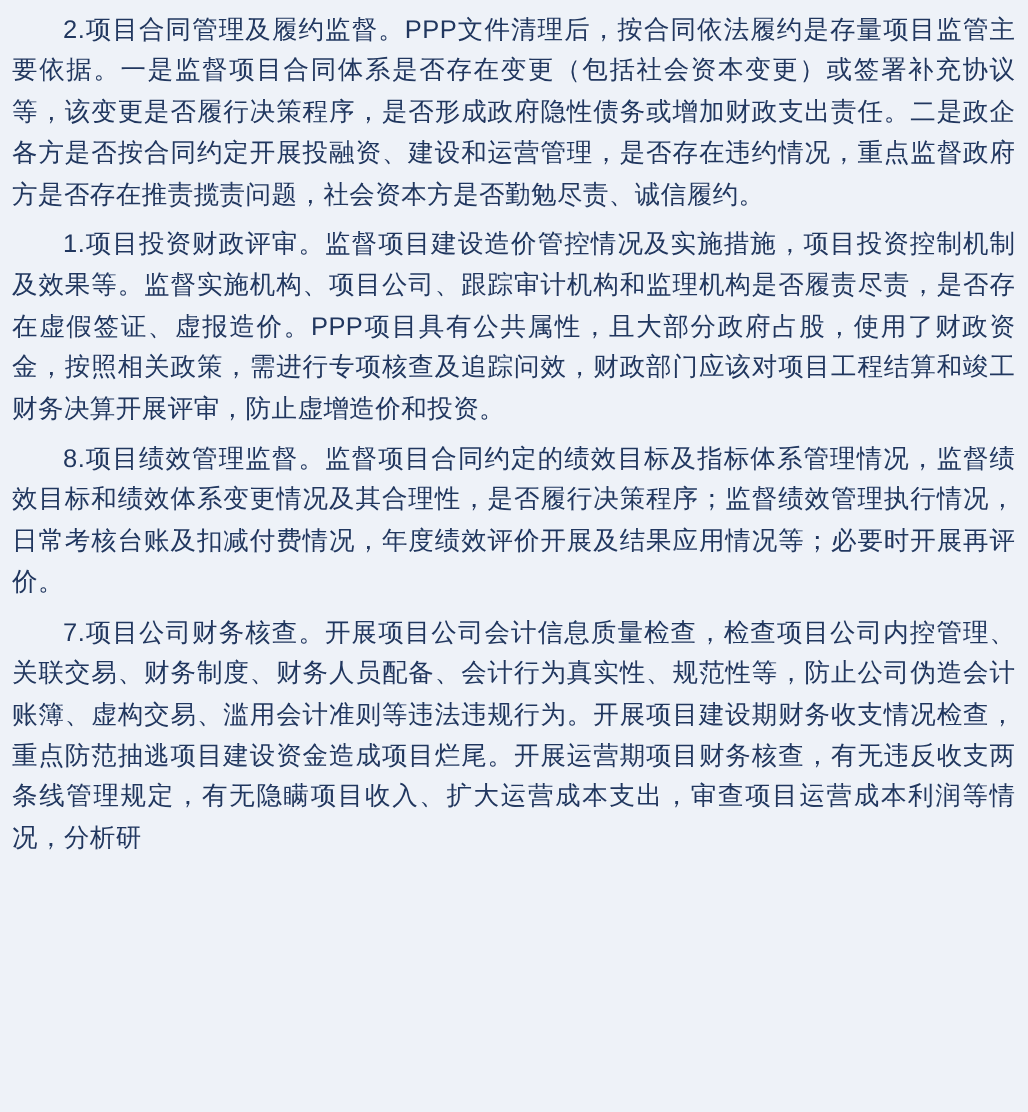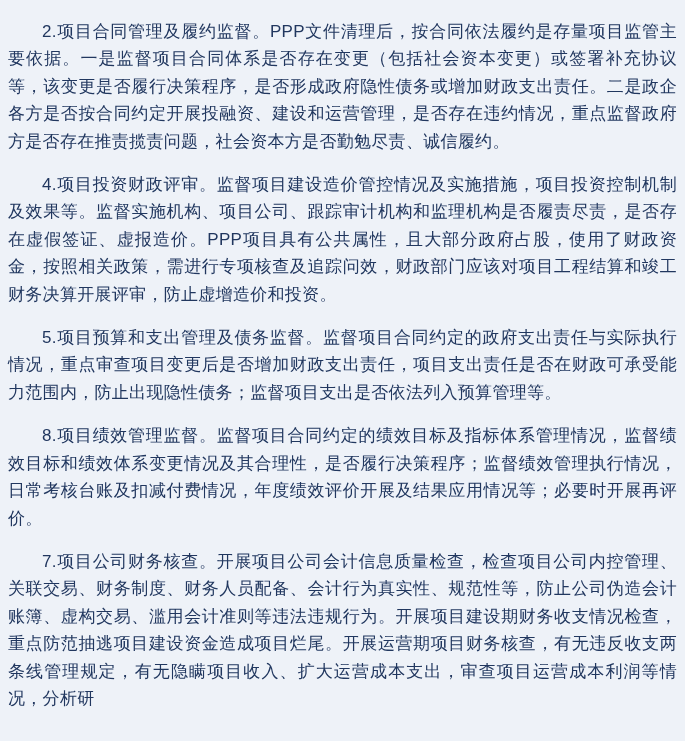--- a/index.html
+++ b/index.html
@@ -20,27 +20,26 @@
     font-family: "Liberation Sans", "DejaVu Sans", sans-serif;
     font-size: 17px;
     line-height: 27.4px;
     letter-spacing: 0.3px;
     color: #21375f;
     text-align: justify;
     text-justify: inter-ideograph;
     overflow: hidden;
   }
   .para {
-    margin: 16px 0 6px 0;
+    margin: 4px 0 6px 0;
     text-indent: 2em;
     word-break: break-all;
   }
 </style>
 </head>
 <body>
 
 <div class="page">
   <p class="para">2.项目合同管理及履约监督。PPP文件清理后，按合同依法履约是存量项目监管主要依据。一是监督项目合同体系是否存在变更（包括社会资本变更）或签署补充协议等，该变更是否履行决策程序，是否形成政府隐性债务或增加财政支出责任。二是政企各方是否按合同约定开展投融资、建设和运营管理，是否存在违约情况，重点监督政府方是否存在推责揽责问题，社会资本方是否勤勉尽责、诚信履约。</p>
-  <p class="para">4.项目投资财政评审。监督项目建设造价管控情况及实施措施，项目投资控制机制及效果等。监督实施机构、项目公司、跟踪审计机构和监理机构是否履责尽责，是否存在虚假签证、虚报造价。PPP项目具有公共属性，且大部分政府占股，使用了财政资金，按照相关政策，需进行专项核查及追踪问效，财政部门应该对项目工程结算和竣工财务决算开展评审，防止虚增造价和投资。</p>
-  <p class="para">5.项目预算和支出管理及债务监督。监督项目合同约定的政府支出责任与实际执行情况，重点审查项目变更后是否增加财政支出责任，项目支出责任是否在财政可承受能力范围内，防止出现隐性债务；监督项目支出是否依法列入预算管理等。</p>
+  <p class="para">1.项目投资财政评审。监督项目建设造价管控情况及实施措施，项目投资控制机制及效果等。监督实施机构、项目公司、跟踪审计机构和监理机构是否履责尽责，是否存在虚假签证、虚报造价。PPP项目具有公共属性，且大部分政府占股，使用了财政资金，按照相关政策，需进行专项核查及追踪问效，财政部门应该对项目工程结算和竣工财务决算开展评审，防止虚增造价和投资。</p>
   <p class="para">8.项目绩效管理监督。监督项目合同约定的绩效目标及指标体系管理情况，监督绩效目标和绩效体系变更情况及其合理性，是否履行决策程序；监督绩效管理执行情况，日常考核台账及扣减付费情况，年度绩效评价开展及结果应用情况等；必要时开展再评价。</p>
   <p class="para">7.项目公司财务核查。开展项目公司会计信息质量检查，检查项目公司内控管理、关联交易、财务制度、财务人员配备、会计行为真实性、规范性等，防止公司伪造会计账簿、虚构交易、滥用会计准则等违法违规行为。开展项目建设期财务收支情况检查，重点防范抽逃项目建设资金造成项目烂尾。开展运营期项目财务核查，有无违反收支两条线管理规定，有无隐瞒项目收入、扩大运营成本支出，审查项目运营成本利润等情况，分析研</p>
 </div>
 
 </body></html>

